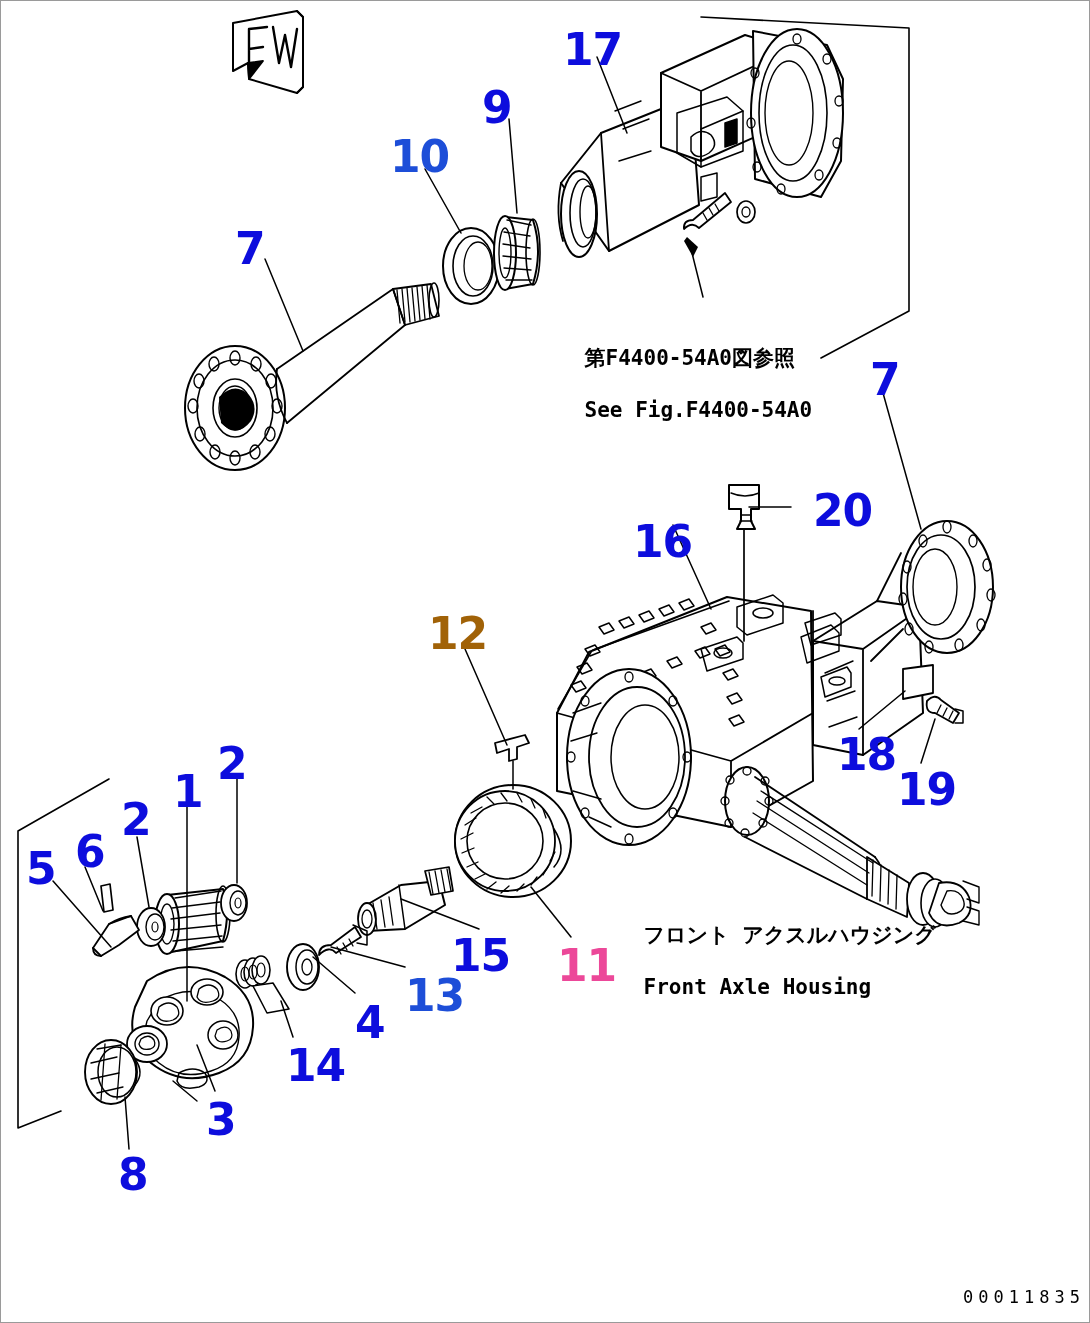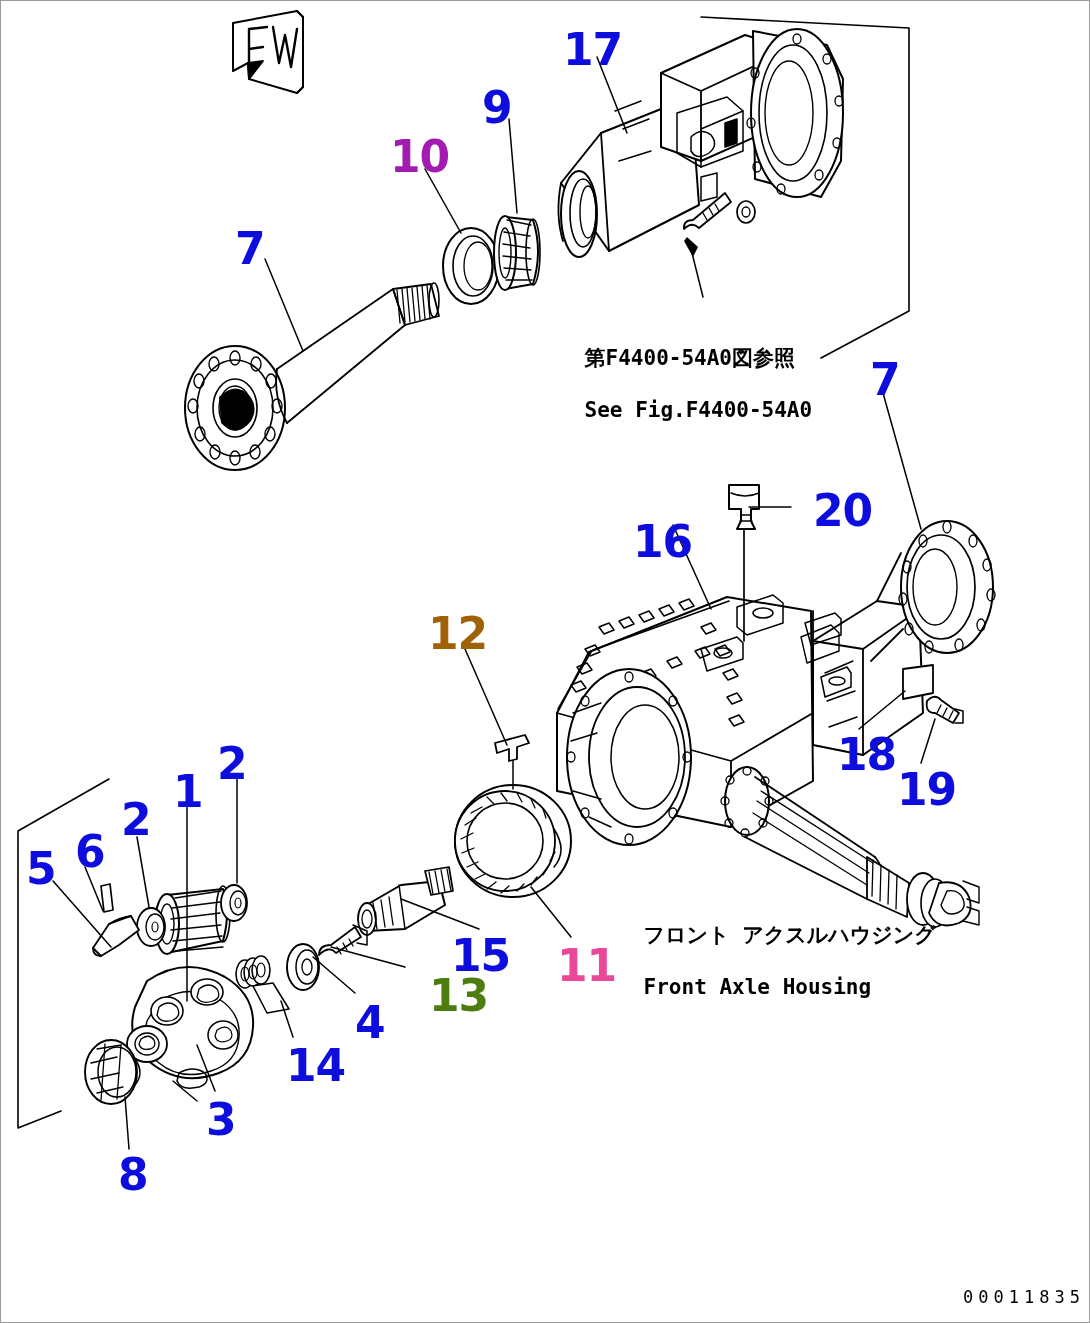--- a/index.html
+++ b/index.html
@@ -468,35 +468,35 @@
   <div class="noteblk" style="left:592px;top:895px;">
     <span>フロント アクスルハウジング</span><br>
     <span>Front Axle Housing</span>
   </div>
 
   <div class="partno" style="left:962px;top:1286px;">00011835</div>
 
   <div id="callout-layer">
       <div class="callout" style="left: 562px; top: 30px; color: rgb(13, 13, 221);">17</div>
       <div class="callout" style="left: 481px; top: 88px; color: rgb(13, 13, 221);">9</div>
-      <div class="callout" style="left: 389px; top: 137px; color: #a21caf;">10</div>
+      <div class="callout" style="left: 389px; top: 137px; color: #1d4ed8;">10</div>
       <div class="callout" style="left: 234px; top: 229px; color: rgb(13, 13, 221);">7</div>
       <div class="callout" style="left: 869px; top: 360px; color: rgb(13, 13, 221);">7</div>
       <div class="callout" style="left: 632px; top: 522px; color: rgb(13, 13, 221);">16</div>
       <div class="callout" style="left: 806px; top: 491px; color: rgb(13, 13, 221); margin-left: 6px;">20</div>
       <div class="callout" style="left: 836px; top: 735px; color: rgb(13, 13, 221);">18</div>
       <div class="callout" style="left: 896px; top: 770px; color: rgb(13, 13, 221);">19</div>
       <div class="callout" style="left: 427px; top: 614px; color: #a16207;">12</div>
       <div class="callout" style="left: 216px; top: 744px; color: rgb(13, 13, 221);">2</div>
       <div class="callout" style="left: 172px; top: 772px; color: rgb(13, 13, 221);">1</div>
       <div class="callout" style="left: 120px; top: 800px; color: rgb(13, 13, 221);">2</div>
       <div class="callout" style="left: 74px; top: 832px; color: rgb(13, 13, 221);">6</div>
       <div class="callout" style="left: 25px; top: 849px; color: rgb(13, 13, 221);">5</div>
       <div class="callout" style="left: 450px; top: 936px; color: rgb(13, 13, 221);">15</div>
       <div class="callout" style="left: 556px; top: 946px; color: #ec4899;">11</div>
-      <div class="callout" style="left: 404px; top: 976px; color: #4d7c0f; margin-left: 24px;">13</div>
+      <div class="callout" style="left: 404px; top: 976px; color: #1d4ed8;">13</div>
       <div class="callout" style="left: 354px; top: 1003px; color: rgb(13, 13, 221);">4</div>
       <div class="callout" style="left: 285px; top: 1046px; color: rgb(13, 13, 221); text-align: center;">14</div>
       <div class="callout" style="left: 205px; top: 1100px; color: rgb(13, 13, 221);">3</div>
       <div class="callout" style="left: 117px; top: 1155px; color: rgb(13, 13, 221);">8</div>
     </div>
 
 </div>
 
 </body></html>

